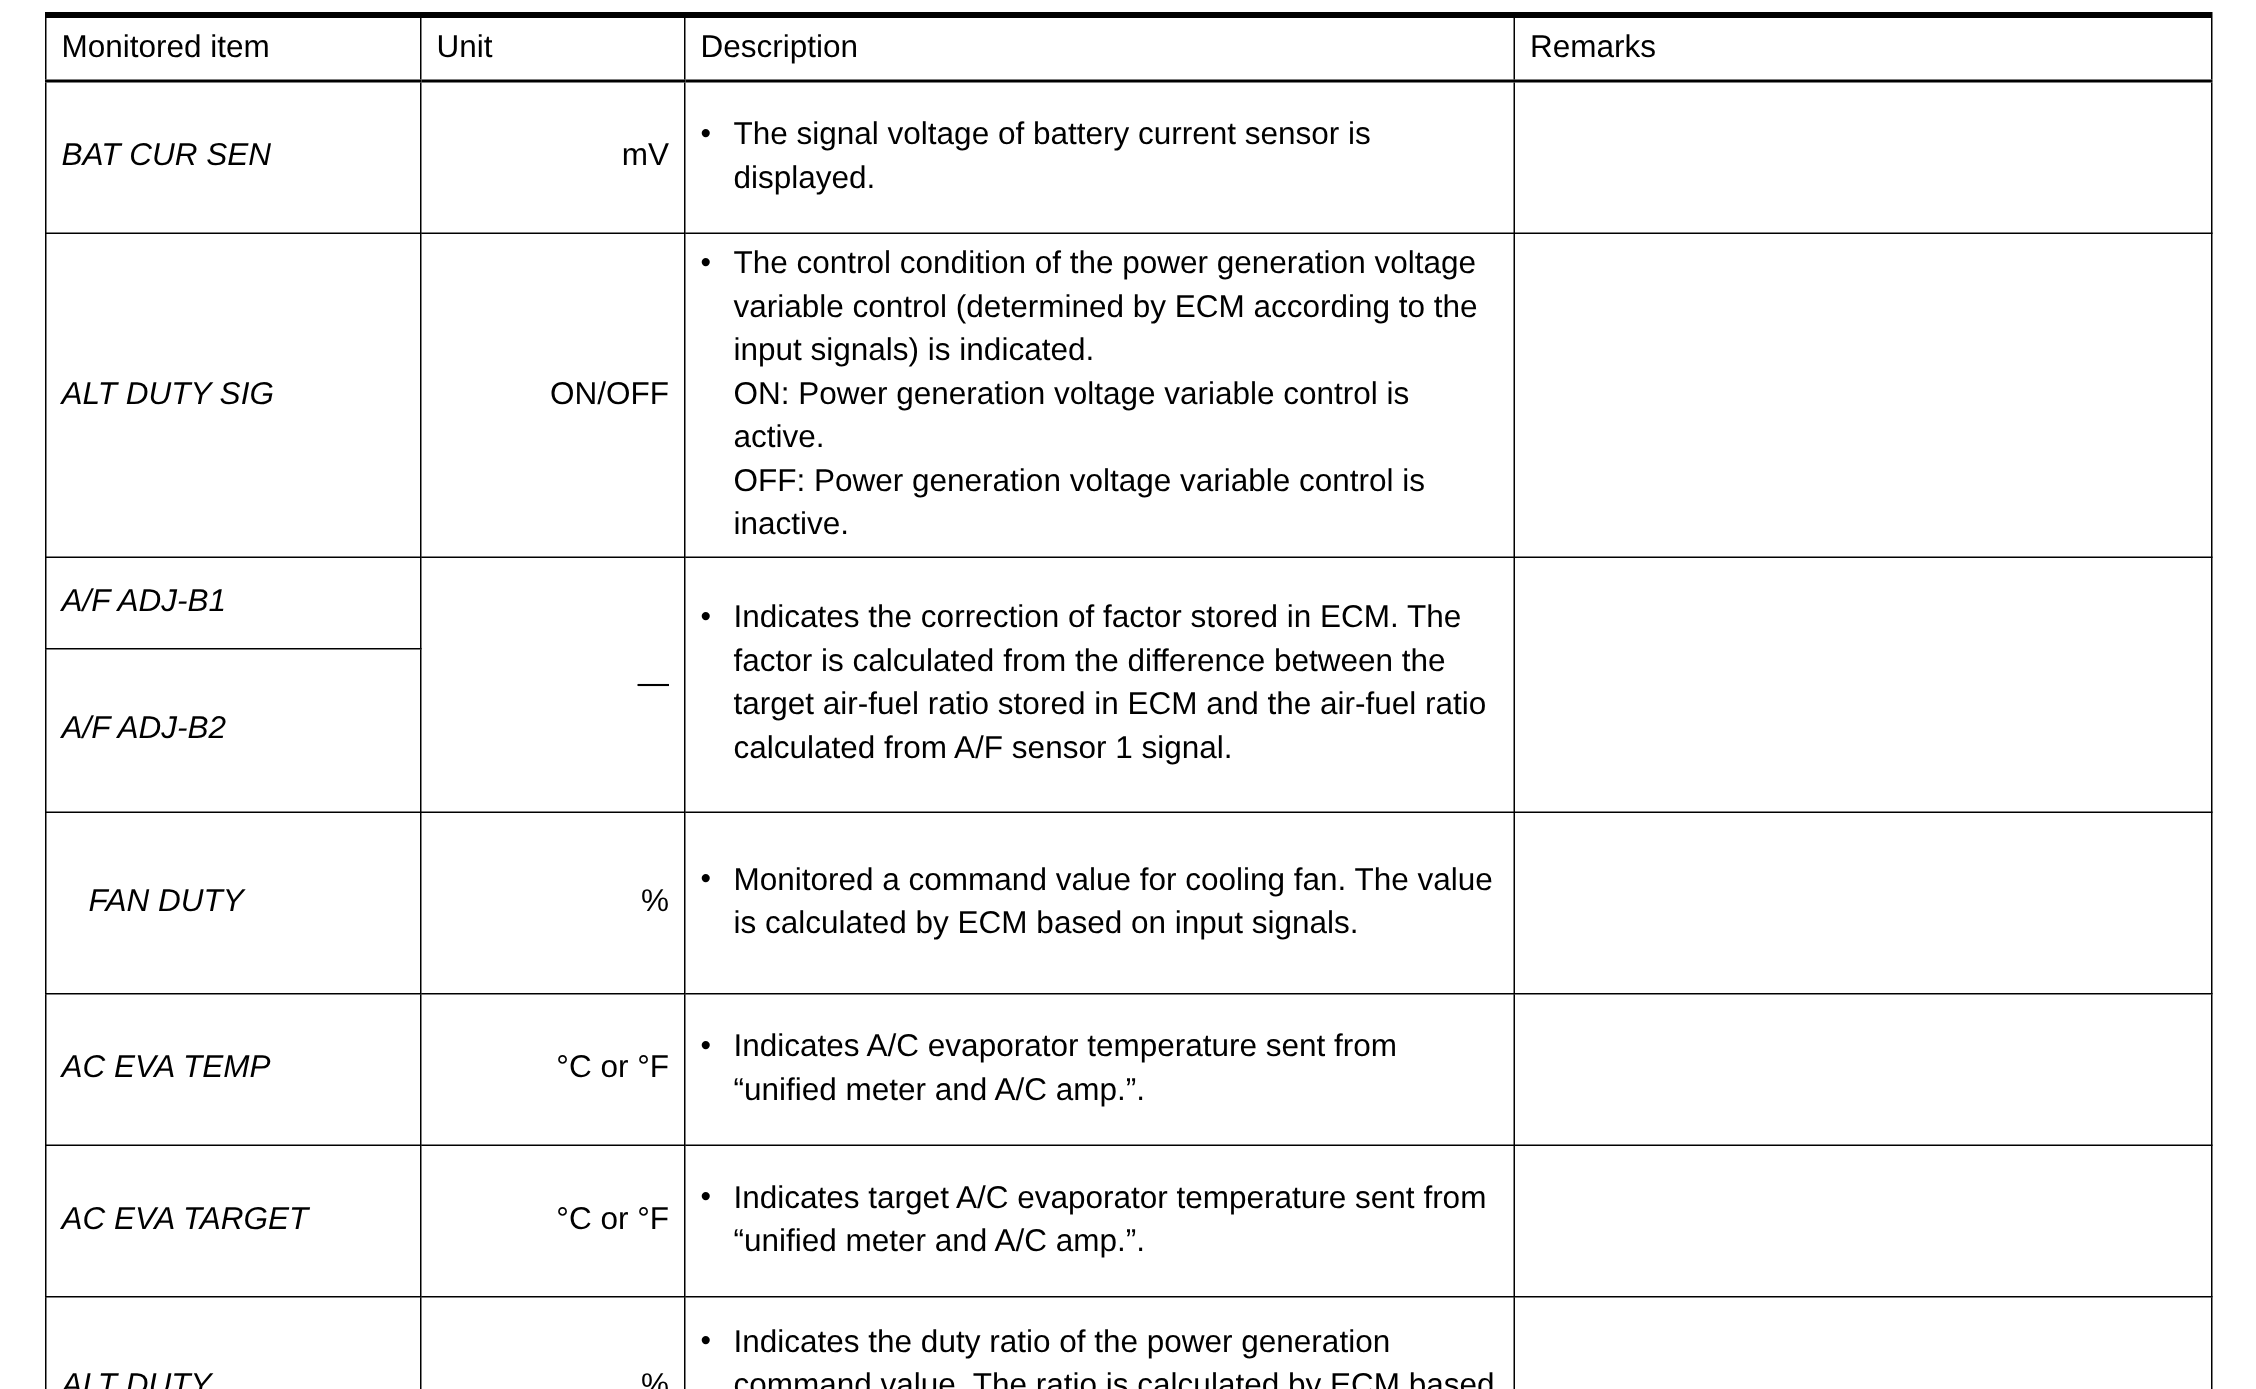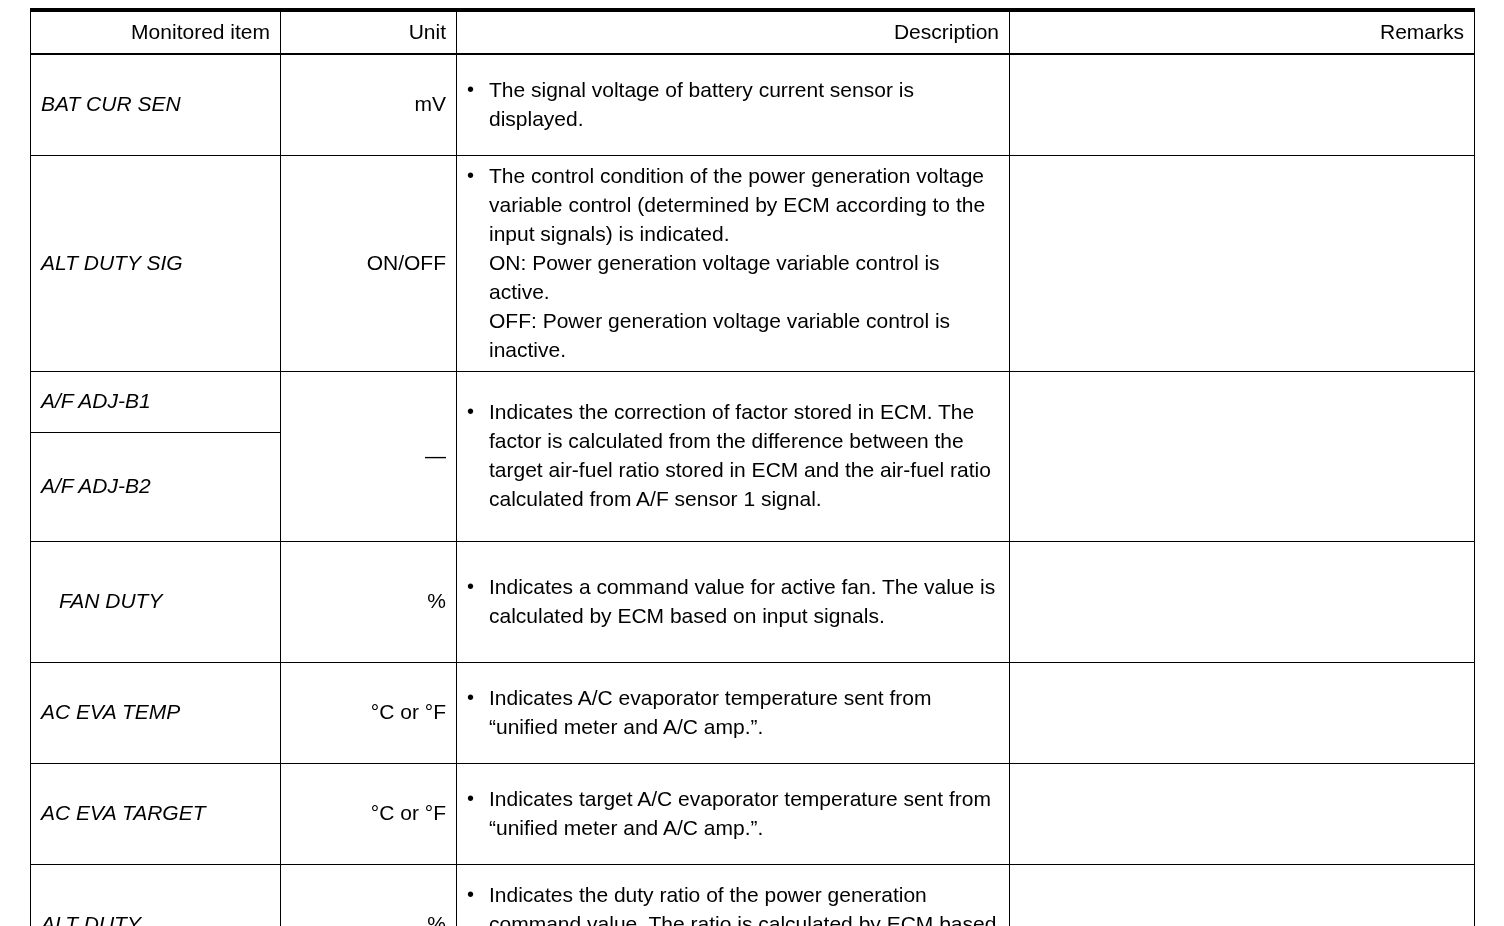--- a/index.html
+++ b/index.html
@@ -34,21 +34,21 @@
     font-size: 21px;
     line-height: 1.38;
     padding: 6px 10px;
   }
   
   table.spec {
     border-top: 4px solid #000;
     border-bottom: 4px solid #000;
   }
   thead th {
-    text-align: right;
+    text-align: left;
     border-top: none !important;
     border-bottom: 2px solid #000 !important;
     padding: 8px 6px 10px 6px;
     margin-left: 32px;
   }
   col.c-item { width: 250px; }
   col.c-unit { width: 176px; }
   col.c-desc { width: 553px; }
   col.c-rem  { width: 465px; }
 
@@ -153,21 +153,21 @@
       <tr>
         <td class="item" style="height:96px;">A/F ADJ-B2</td>
       </tr>
 
       <tr>
         <td class="item" style="height:108px;padding-left:28px;">FAN DUTY</td>
         <td class="unit">%</td>
         <td class="desc">
           <div class="bullet-row">
             <span class="bullet">•</span>
-            <span class="btext">Indicates a command value for active fan. The value is calculated by ECM based on input signals.</span>
+            <span class="btext">Monitored a command value for cooling fan. The value is calculated by ECM based on input signals.</span>
           </div>
         </td>
         <td class="remarks"></td>
       </tr>
 
       <tr class="med">
         <td class="item">AC EVA TEMP</td>
         <td class="unit">°C or °F</td>
         <td class="desc">
           <div class="bullet-row">

